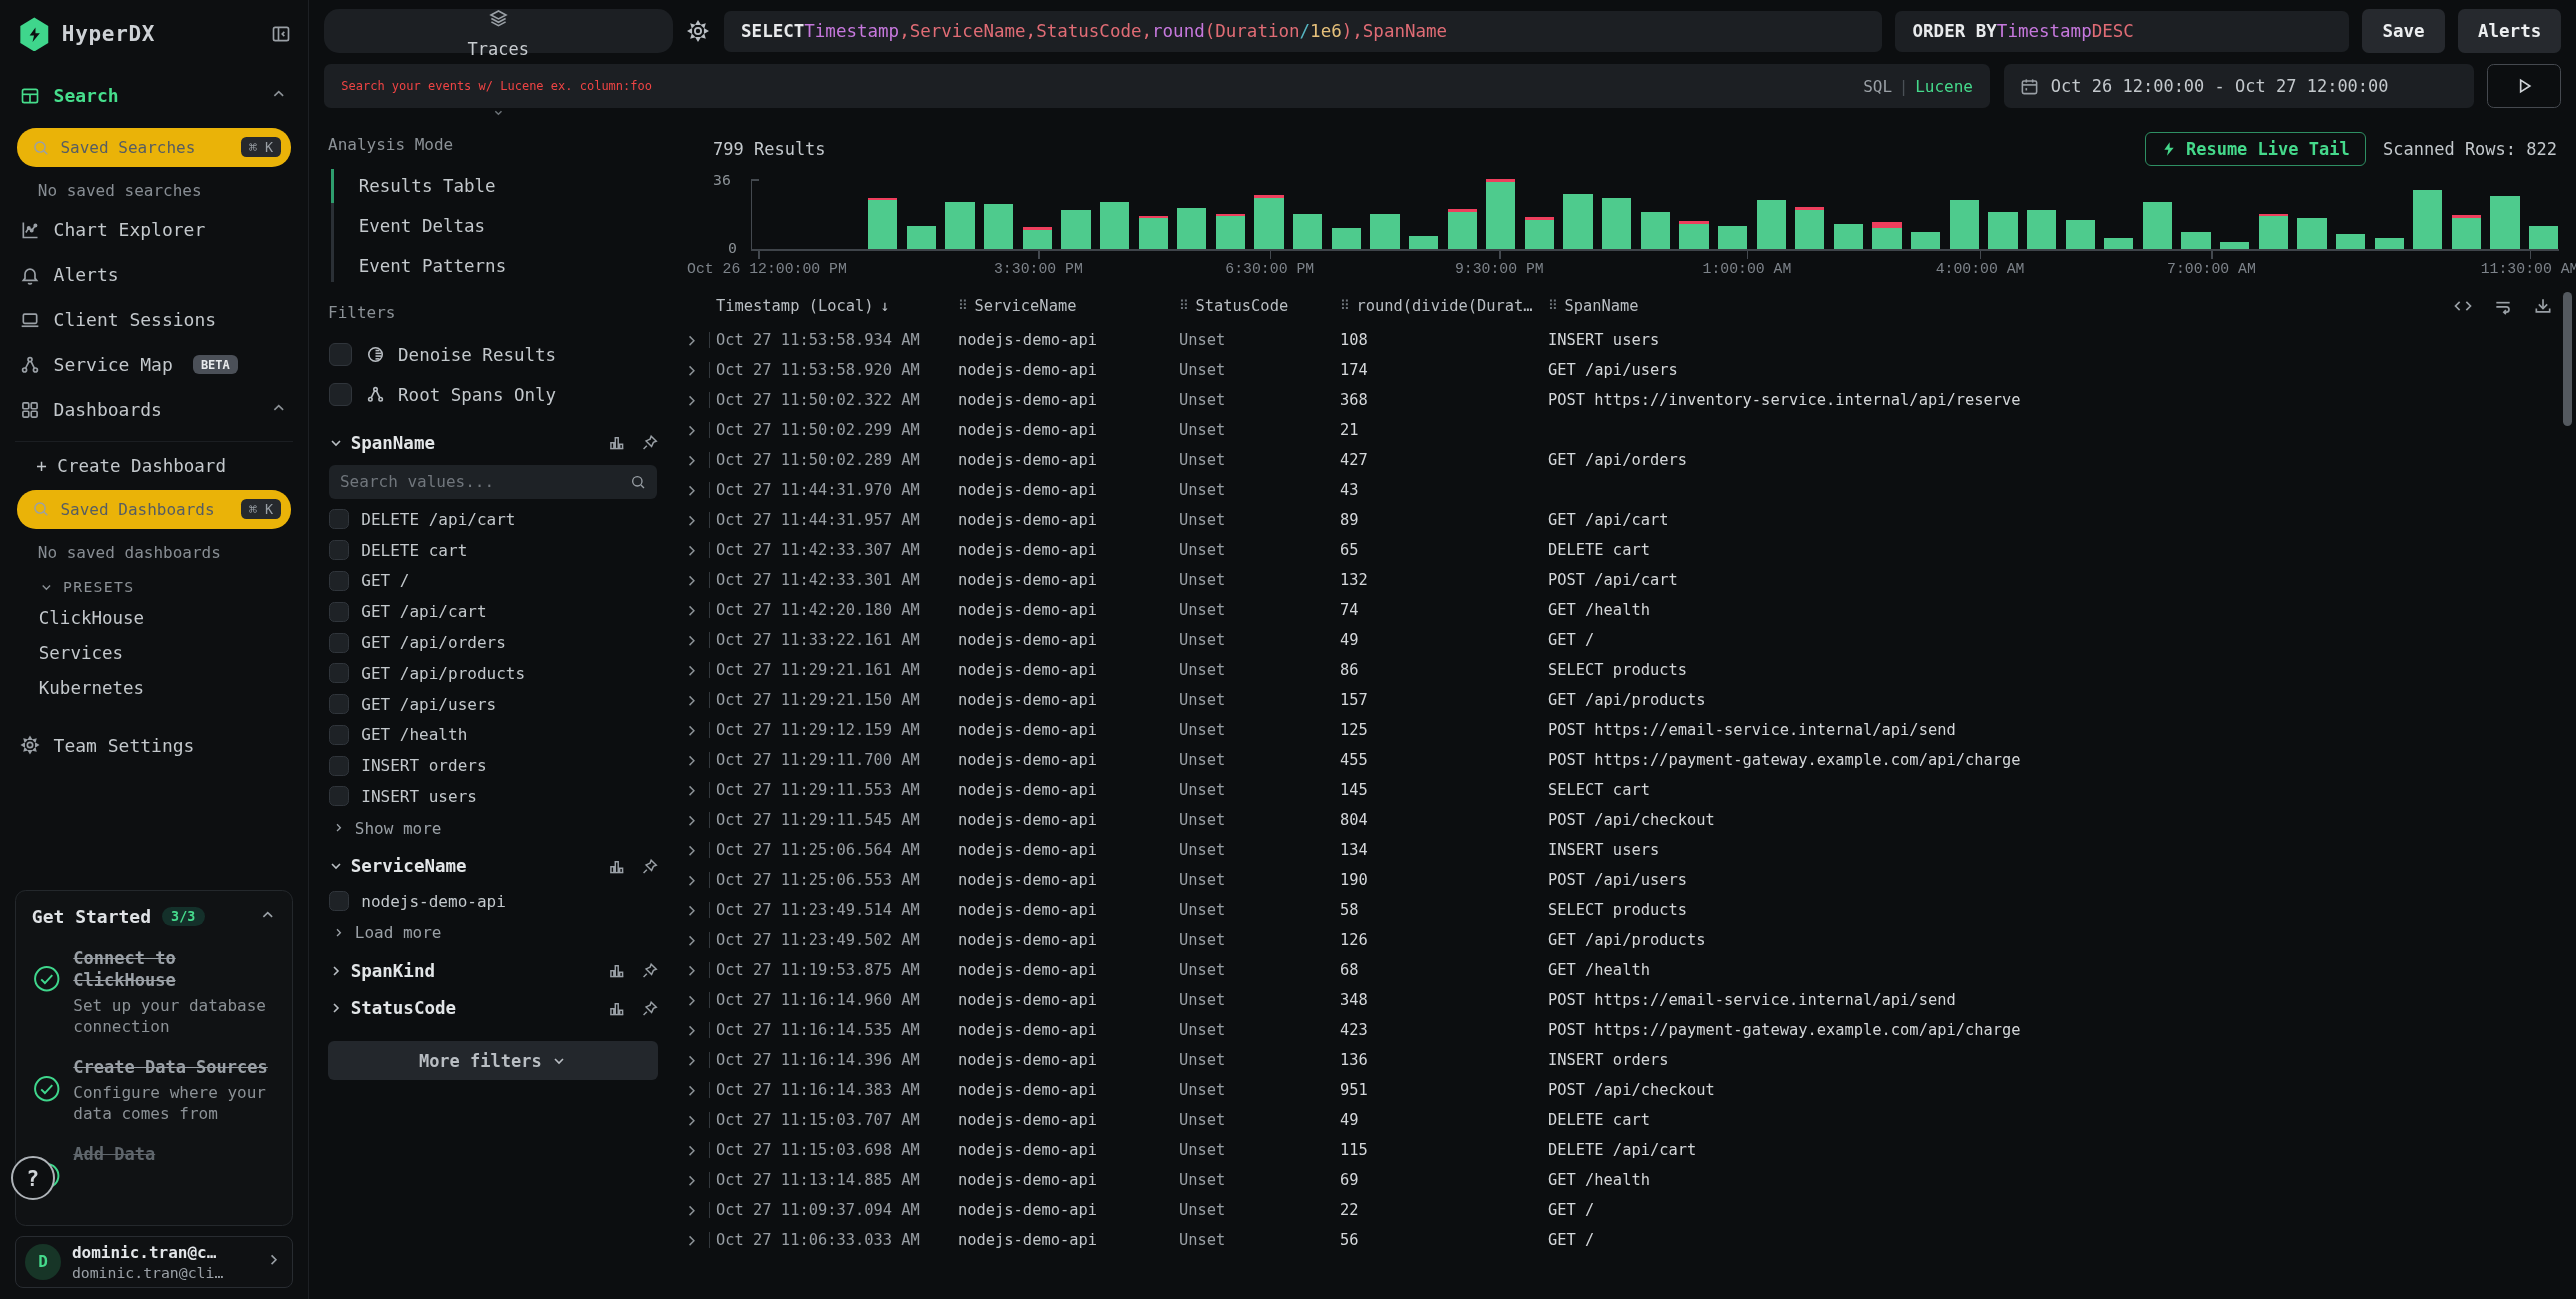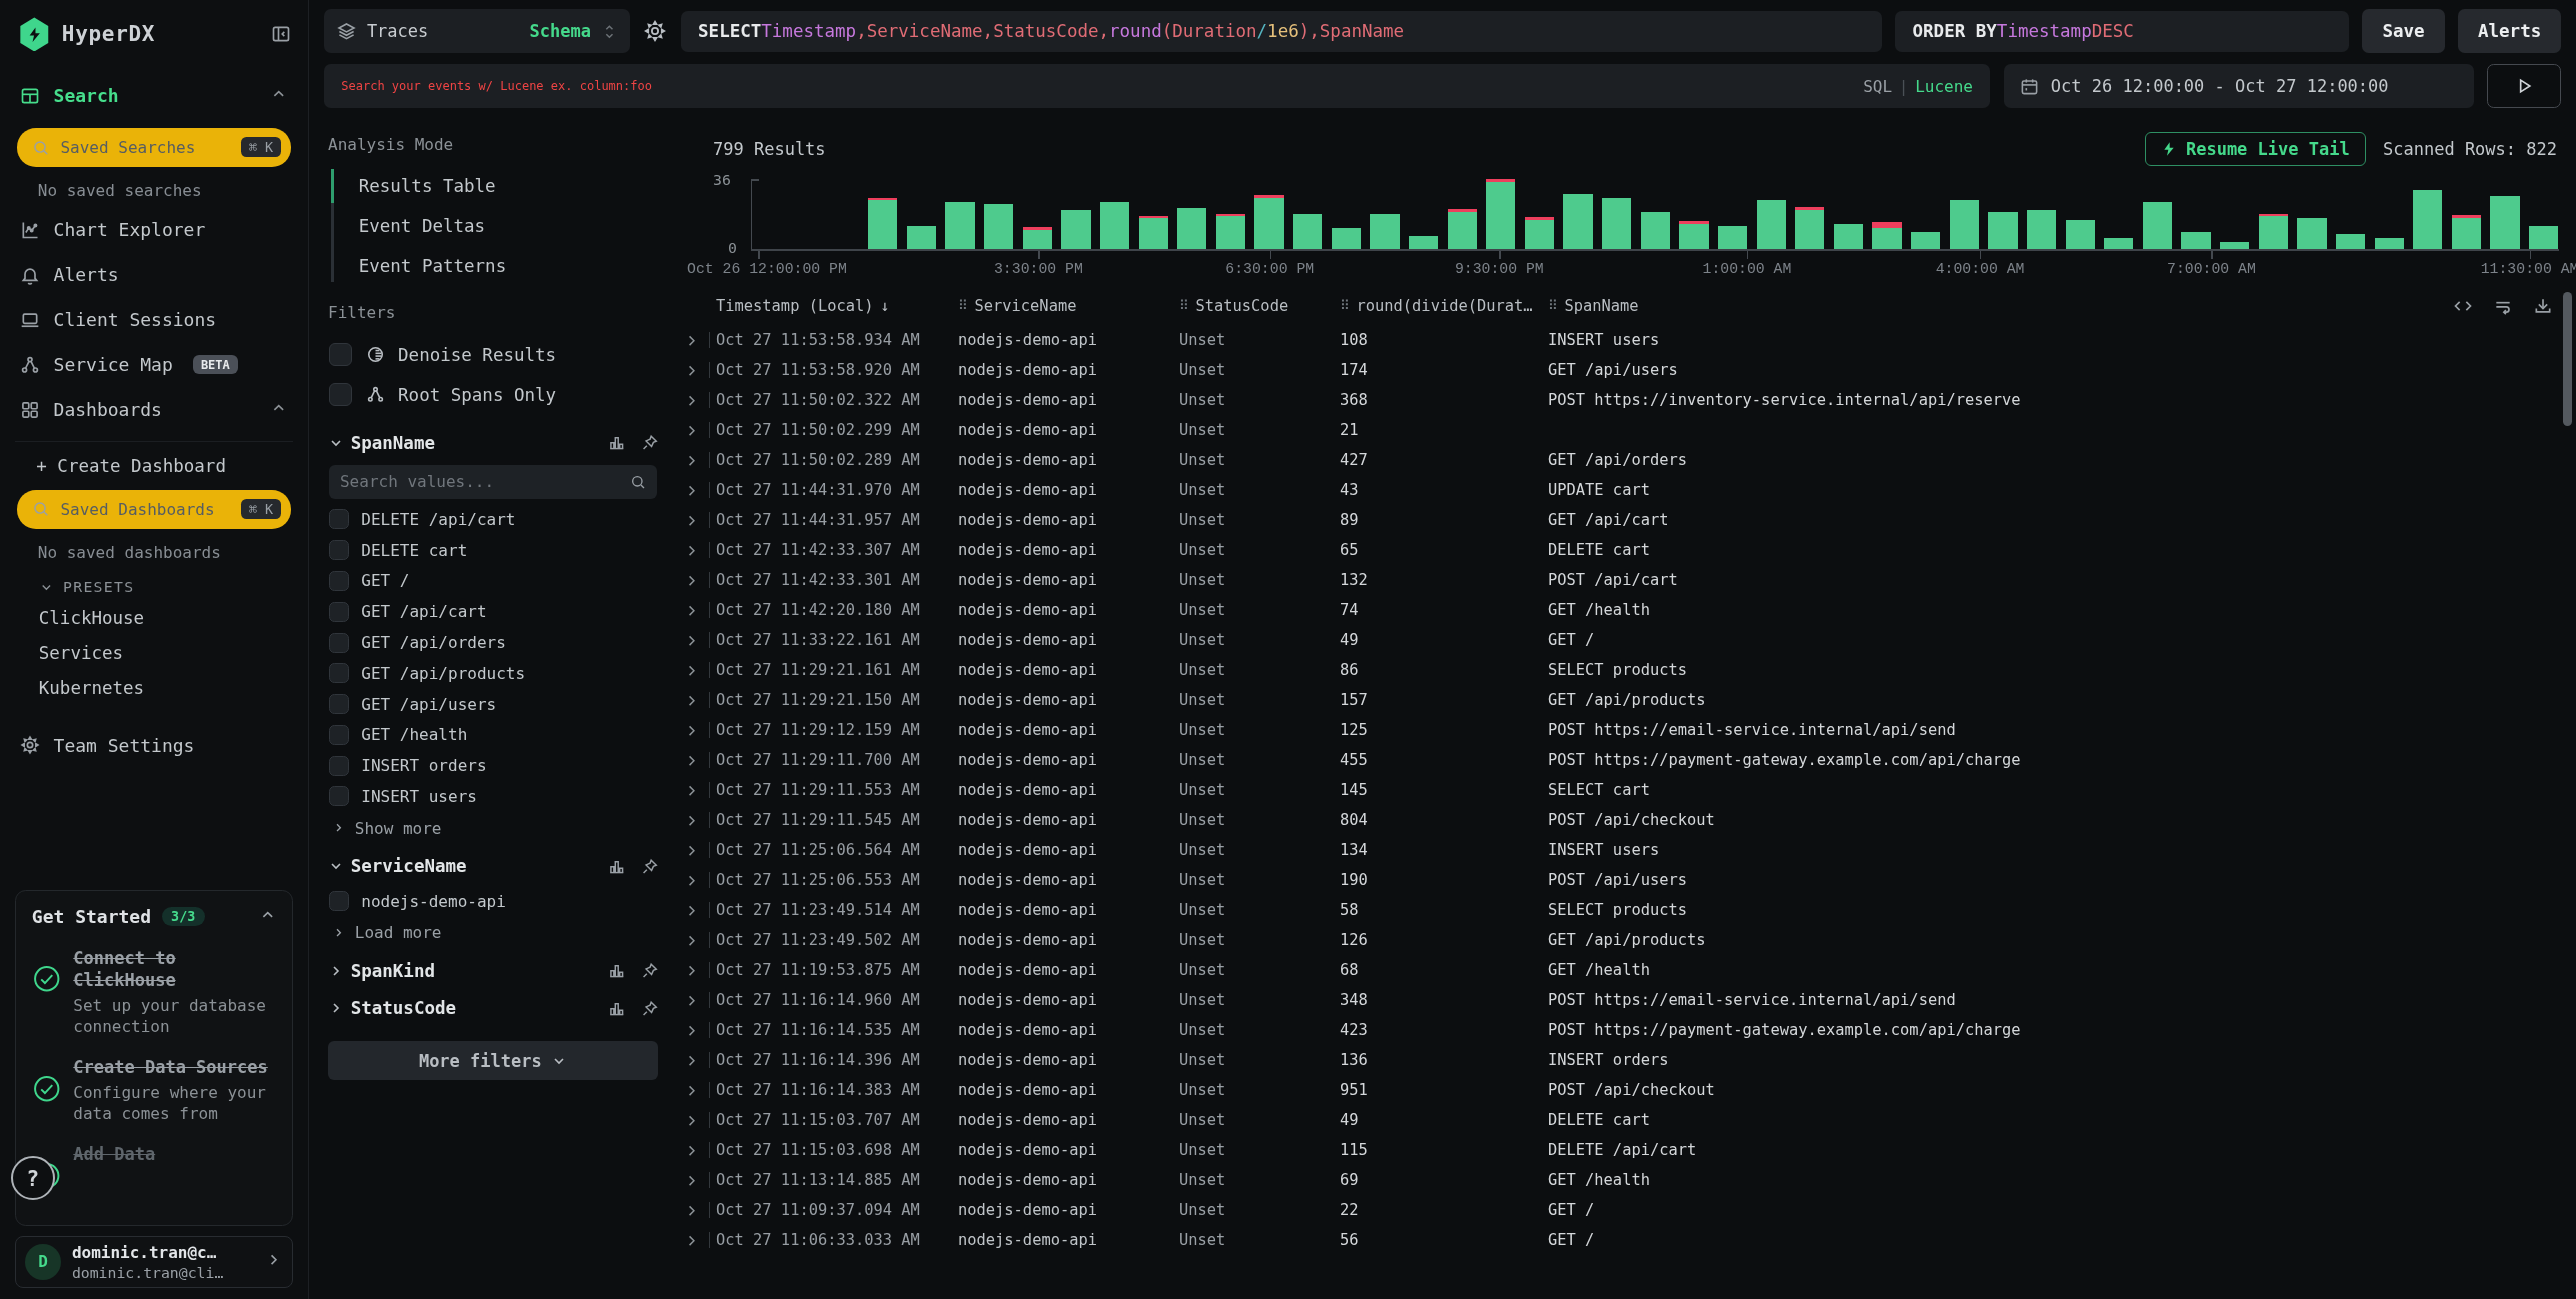--- a/index.html
+++ b/index.html
@@ -72,22 +72,22 @@
     position:absolute; left:10.7px; bottom:99px; width:44px; height:44px; border-radius:50%;
     border:2px solid #aeb3b8; color:#d0d4d8; background:#0d0f11; z-index:4;
     display:flex; align-items:center; justify-content:center; font-size:21.5px; font-weight:700; cursor:pointer;
   }
 
   
   .main { flex:1; display:flex; flex-direction:column; min-width:0; }
   .topbar { padding:9.4px 14.8px 4px 14.8px; }
   .trow { display:flex; align-items:center; gap:13.4px; margin-bottom:10.7px; }
   .source-select {
-    width:306px; height:44px; background:#1c1f23; border-radius:7px; display:flex; align-items:center;
-    gap:10.7px; padding:0 13.4px; color:#c8ccd0; font-size:17px; cursor:pointer;
+    width:349px; height:44px; background:#1c1f23; border-radius:15px; display:flex; align-items:center;
+    gap:10.7px; padding:0 13.4px; color:#c8ccd0; font-size:17px; cursor:pointer;flex-direction:column;
   }
   .source-select .schema { margin-left:auto; color:#45d98b; font-weight:600; }
   .icon-gray { color:#9aa0a6; display:flex; }
   .gearbtn { color:#b9bec3; display:flex; cursor:pointer; }
   .code-input {
     height:41px; background:#1c1f23; border-radius:6.7px; display:flex; align-items:center;
     padding:0 17.5px; font-size:17.5px; white-space:nowrap; overflow:hidden; cursor:text;
   }
   .code-input.qsel { flex:1; }
   .code-input.qord { width:454px; }
@@ -1008,21 +1008,20 @@
                 <div class="td expander">
                   <svg width="17.5" height="17.5" viewBox="0 0 24 24" fill="none" stroke="currentColor" stroke-width="2">
                     <polyline points="9,6 15,12 9,18"></polyline>
                   </svg>
                   <span class="vline"></span>
                 </div>
                 <div class="td ts">Oct 27 11:44:31.970 AM</div>
                 <div class="td svc">nodejs-demo-api</div>
                 <div class="td status">Unset</div>
                 <div class="td dur">43</div>
-                <div class="td span">UPDATE cart</div>
               </div>
               <div class="tgrid trow-data">
                 <div class="td expander">
                   <svg width="17.5" height="17.5" viewBox="0 0 24 24" fill="none" stroke="currentColor" stroke-width="2">
                     <polyline points="9,6 15,12 9,18"></polyline>
                   </svg>
                   <span class="vline"></span>
                 </div>
                 <div class="td ts">Oct 27 11:44:31.957 AM</div>
                 <div class="td svc">nodejs-demo-api</div>

